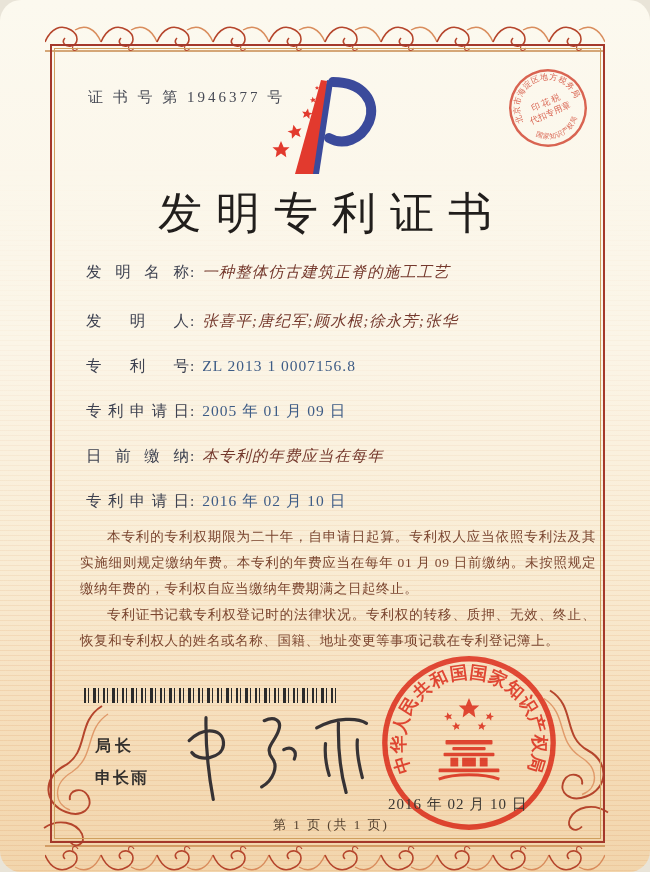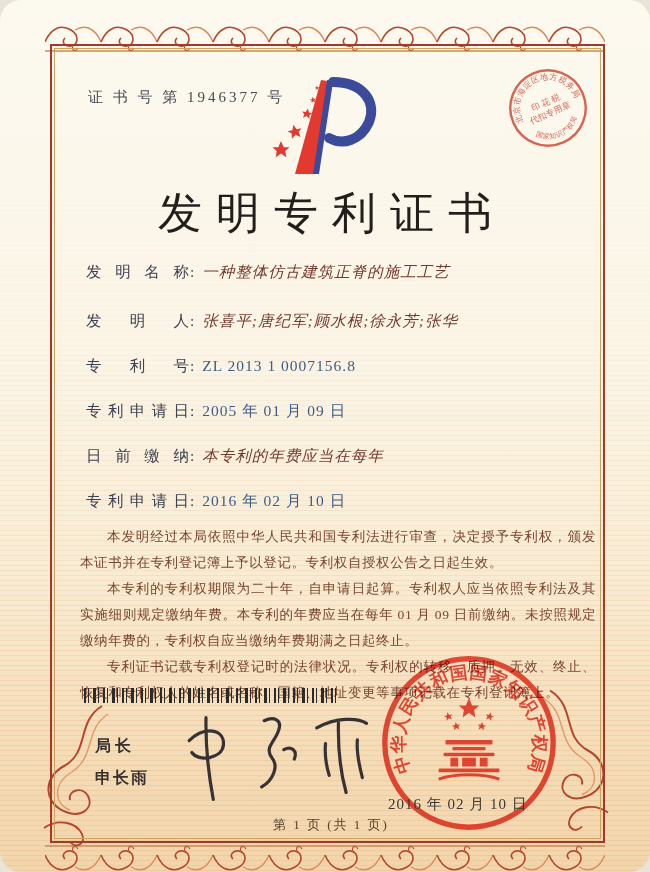--- a/index.html
+++ b/index.html
@@ -182,21 +182,20 @@
     </div>
     <div class="field-row">
       <span class="f-label">日前缴纳</span><span class="f-colon">:</span><span class="val-cn">本专利的年费应当在每年</span>
     </div>
     <div class="field-row">
       <span class="f-label">专利申请日</span><span class="f-colon">:</span><span class="val-num">2016 年 02 月 10 日</span>
     </div>
   </div>
 
   <div class="paras">
-    <p>本发明经过本局依照中华人民共和国专利法进行审查，决定授予专利权，颁发本证书并在专利登记簿上予以登记。专利权自授权公告之日起生效。</p>
     <p>本专利的专利权期限为二十年，自申请日起算。专利权人应当依照专利法及其实施细则规定缴纳年费。本专利的年费应当在每年 01 月 09 日前缴纳。未按照规定缴纳年费的，专利权自应当缴纳年费期满之日起终止。</p>
     <p>专利证书记载专利权登记时的法律状况。专利权的转移、质押、无效、终止、恢复和专利权人的姓名或名称、国籍、地址变更等事项记载在专利登记簿上。</p>
   </div>
 
   <div class="barcode"></div>
 
   <div class="sig-title">局长</div>
   <div class="sig-name">申长雨</div>
   <svg class="signature" viewBox="0 0 200 108">
     <g fill="none" stroke="#26242a" stroke-width="3.2" stroke-linecap="round" opacity="0.92">

